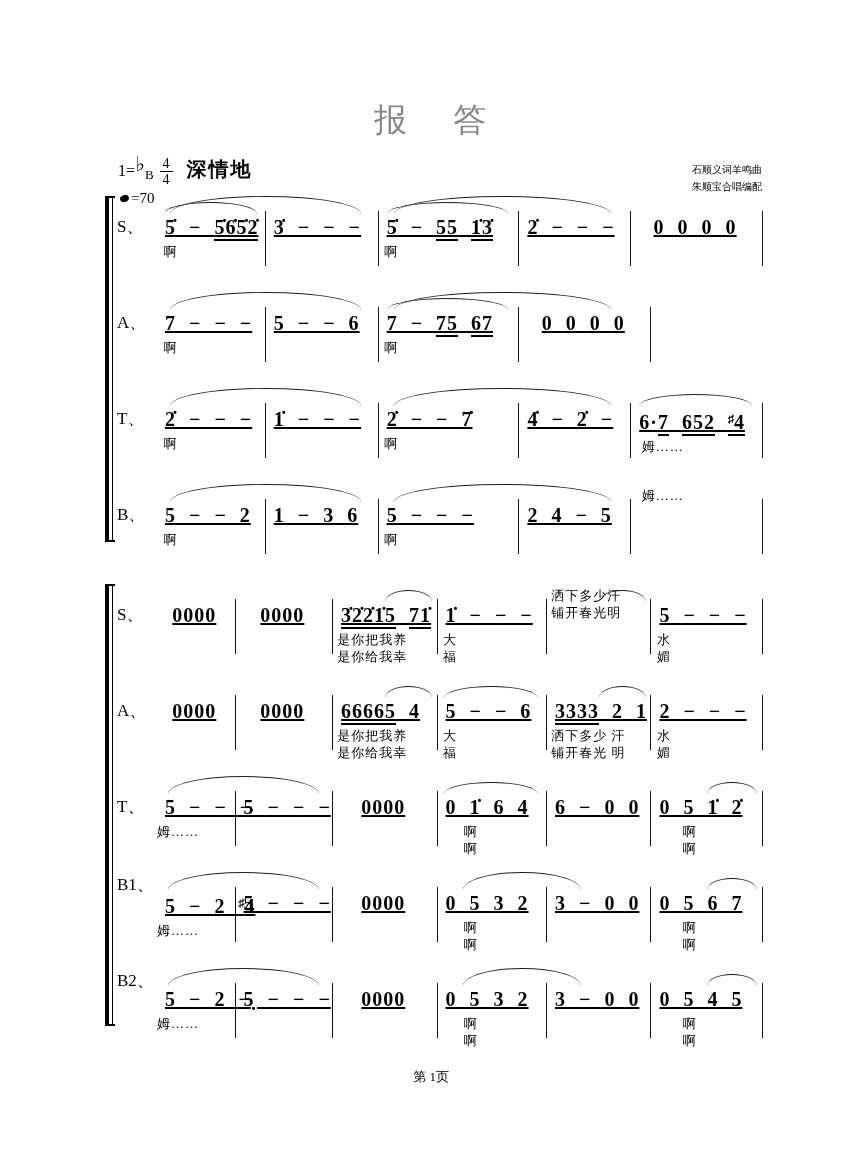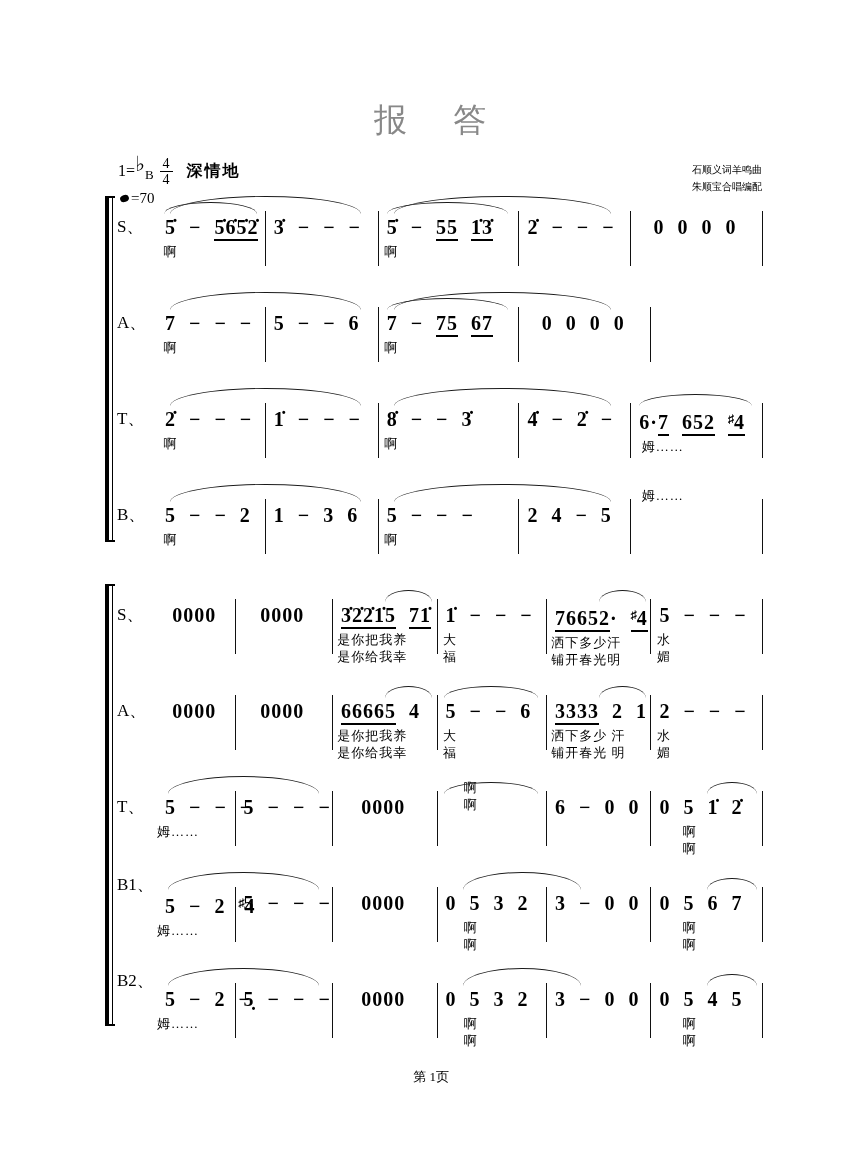--- a/index.html
+++ b/index.html
@@ -8,41 +8,41 @@
   .title{position:absolute;top:98px;left:0;width:100%;text-align:center;
          font-size:33px;color:#888;word-spacing:34px;letter-spacing:2px;}
   .subtitle{position:absolute;top:140px;left:0;width:100%;text-align:center;
          font-size:18px;font-weight:bold;color:#000;}
   .key-block{position:absolute;left:118px;top:156px;font-size:16px;white-space:nowrap;}
   .flat{font-size:21px;font-weight:bold;position:relative;top:-5px;}
   .keynote{font-size:13px;vertical-align:-3px;}
   .frac{display:inline-block;vertical-align:middle;text-align:center;margin:0 10px 0 2px;}
   .frac .num{display:block;font-size:14px;line-height:1.0;border-bottom:1px solid #000;padding:0 3px;}
   .frac .den{display:block;font-size:14px;line-height:1.1;padding:0 3px;}
-  .expr{font-weight:bold;font-size:16px;letter-spacing:2px;}
+  .expr{font-weight:bold;font-size:20px;letter-spacing:2px;}
   .tempo{position:absolute;left:120px;top:190px;font-size:15px;}
   .notehead{display:inline-block;width:9px;height:7px;background:#000;border-radius:50%;
             transform:rotate(-20deg);margin-right:2px;vertical-align:1px;}
   .credits{position:absolute;right:100px;top:162px;font-size:10px;line-height:1.65;text-align:left;}
   .system{position:absolute;left:105px;width:658px;}
   .system-1{top:196px;height:384px;}
   .system-2{top:584px;height:480px;}
   .br-thick{position:absolute;left:0;top:2px;bottom:40px;width:4px;background:#000;}
   .br-thick::before{content:"";position:absolute;left:0;top:-2px;width:10px;height:2px;background:#000;}
   .br-thick::after{content:"";position:absolute;left:0;bottom:-2px;width:10px;height:2px;background:#000;}
   .br-thin{position:absolute;left:7px;top:2px;bottom:40px;width:1px;background:#000;}
   .rows{position:absolute;left:12px;right:0;top:0;}
   .voice-row{display:flex;height:96px;position:relative;}
   .vlabel{width:40px;flex:0 0 40px;padding-top:19px;font-size:17px;white-space:nowrap;}
   .vlabel.raised{padding-top:1px;}
   .measures{position:relative;flex:1;display:flex;}
   .measure{position:relative;box-sizing:border-box;}
   .measure::after{content:"";position:absolute;right:0;top:15px;bottom:26px;border-right:1px solid #111;}
   .notes{padding:18px 4px 0 8px;font-size:20px;font-weight:700;line-height:26px;
-         white-space:nowrap;word-spacing:7px;letter-spacing:1px;}
+         white-space:nowrap;word-spacing:7px;letter-spacing:1px;text-decoration:underline;}
   .notes.center{text-align:center;padding-left:0;}
   .beam{border-bottom:2px solid #000;padding-bottom:1px;}
   .sharp{font-size:12px;vertical-align:6px;letter-spacing:0;}
   .lyrics{margin-top:3px;font-size:13px;line-height:1.35;white-space:nowrap;letter-spacing:1px;}
   .lyric-line{height:17px;}
   .slur{position:absolute;border-top:1.2px solid #1a1a1a;
         border-radius:50% 50% 0 0 / 100% 100% 0 0;pointer-events:none;}
   .slur{top:6px;height:11px;}
   .slur.big{top:0px;height:17px;}
   .footer{position:absolute;top:1068px;left:0;width:100%;text-align:center;font-size:13px;}
@@ -135,21 +135,21 @@
             <div class="measure" style="width: 17.96%;">
               <div class="notes">2̇ − − −</div>
               <div class="lyrics" style="padding-left: 6%;">
                 <div class="lyric-line">啊</div>
               </div>
             </div>
             <div class="measure" style="width: 18.62%;">
               <div class="notes">1̇ − − −</div>
             </div>
             <div class="measure" style="width: 23.23%;">
-              <div class="notes">8̇ − − 3̇</div>
+              <div class="notes">2̇ − − 7̇</div>
               <div class="lyrics" style="padding-left: 4%;">
                 <div class="lyric-line">啊</div>
               </div>
             </div>
             <div class="measure" style="width: 18.45%;">
               <div class="notes">4̇ − 2̇ −</div>
             </div>
             <div class="measure" style="width: 21.74%;">
               <div class="notes">6·<span class="beam">7</span> <span class="beam">652</span> <span class="beam"><span class="sharp">♯</span>4</span></div>
               <div class="lyrics" style="padding-left: 8%;">
@@ -215,21 +215,20 @@
               </div>
             </div>
             <div class="measure" style="width: 18.06%;">
               <div class="notes">1̇ − − −</div>
               <div class="lyrics" style="padding-left: 5%;">
                 <div class="lyric-line">大</div>
                 <div class="lyric-line">福</div>
               </div>
             </div>
             <div class="measure" style="width: 17.24%;">
-              <div class="notes"><span class="beam">76652</span>· <span class="beam"><span class="sharp">♯</span>4</span></div>
               <div class="lyrics" style="padding-left: 4%;">
                 <div class="lyric-line">洒下多少汗</div>
                 <div class="lyric-line">铺开春光明</div>
               </div>
             </div>
             <div class="measure" style="width: 18.4%;">
               <div class="notes">5 − − −</div>
               <div class="lyrics" style="padding-left: 5%;">
                 <div class="lyric-line">水</div>
                 <div class="lyric-line">媚</div>
@@ -290,20 +289,21 @@
                 <div class="lyric-line">姆……</div>
               </div>
             </div>
             <div class="measure" style="width: 16.09%;">
               <div class="notes">5 − − −</div>
             </div>
             <div class="measure" style="width: 17.24%;">
               <div class="notes center">0000</div>
             </div>
             <div class="measure" style="width: 18.06%;">
+              <div class="notes">0 1̇ 6 4</div>
               <div class="lyrics" style="padding-left: 24%;">
                 <div class="lyric-line">啊</div>
                 <div class="lyric-line">啊</div>
               </div>
             </div>
             <div class="measure" style="width: 17.24%;">
               <div class="notes">6 − 0 0</div>
             </div>
             <div class="measure" style="width: 18.4%;">
               <div class="notes">0 5 1̇ 2̇</div>

